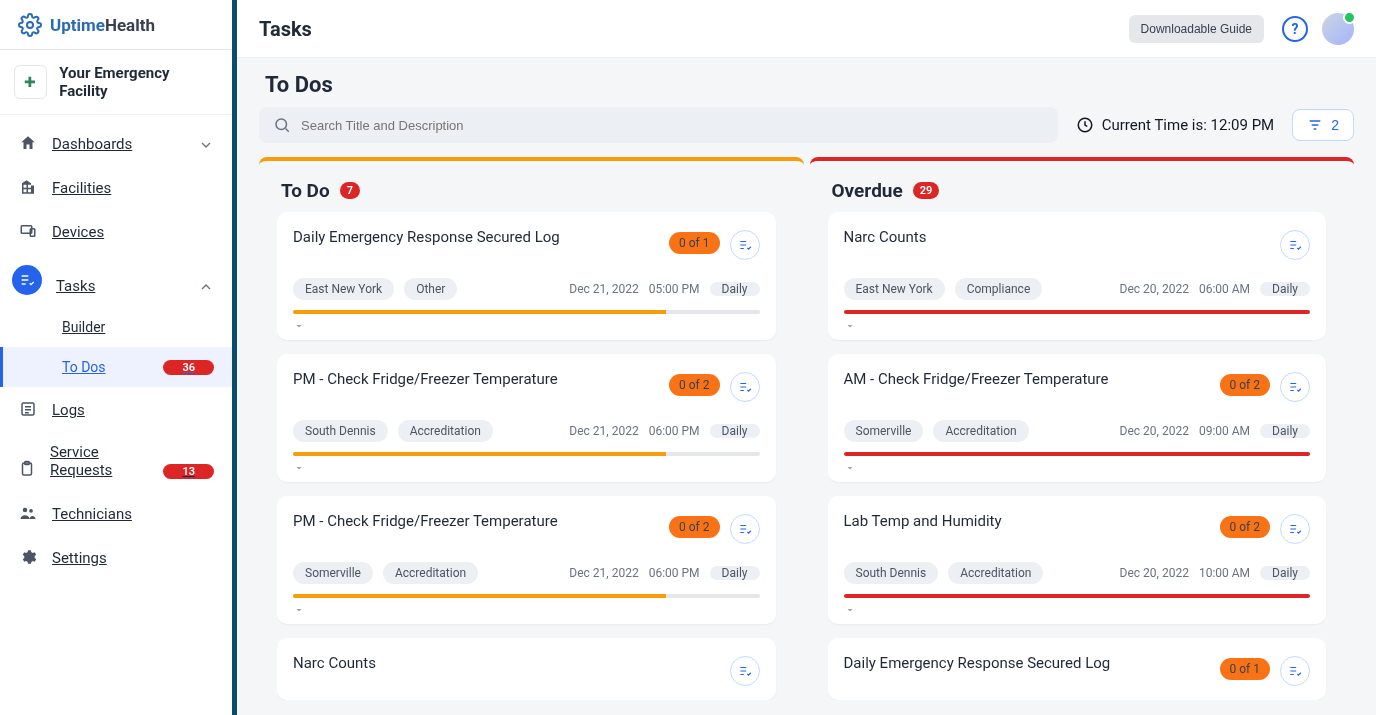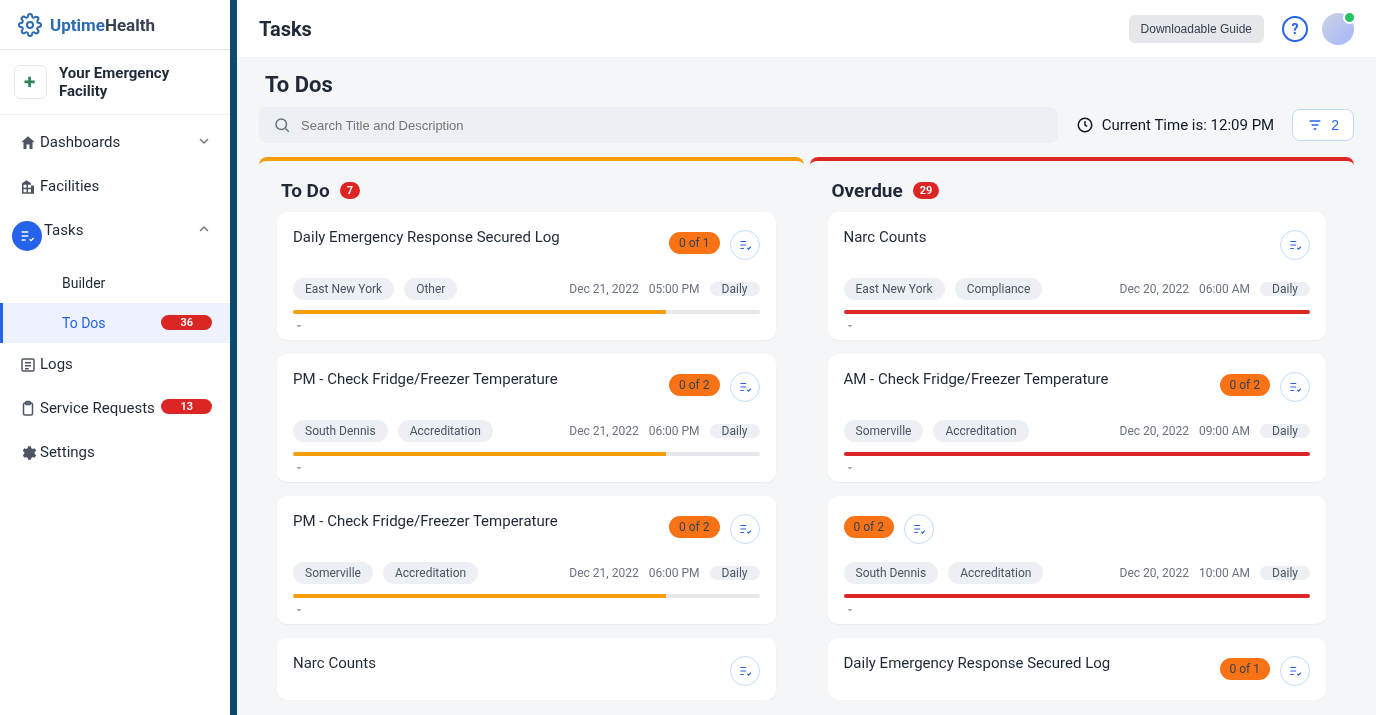--- a/index.html
+++ b/index.html
@@ -10,21 +10,21 @@
   width: 1376px;
   height: 715px;
   overflow: hidden;
 }
 .app { display: flex; height: 100%; }
 
 
 .sidebar {
   width: 237px;
   background: #fff;
-  border-right: 7px solid #0c4a6e;
+  border-right: 5px solid #0c4a6e;
   display: flex;
   flex-direction: column;
 }
 .brand {
   height: 50px;
   display: flex;
   align-items: center;
   padding: 0 18px;
   gap: 8px;
   border-bottom: 1px solid #e5e7eb;
@@ -38,23 +38,23 @@
   padding: 14px 14px; border-bottom: 1px solid #eef0f3;
 }
 .facility .fac-logo {
   width: 34px; height: 34px; border-radius: 6px; background: #fff;
   border: 1px solid #e5e7eb; display:flex; align-items:center; justify-content:center;
   font-size: 14px; color:#2f855a;
 }
 .facility .fac-name { font-weight:700; font-size:15px; }
 .nav { padding: 6px 0; }
 .nav-item, .sub-item {
-  display: flex; align-items: flex-start; gap: 2px;
+  display: flex; align-items: flex-end; gap: 14px;
   padding: 12px 18px;
-  font-size: 15px; color: #1f2937; cursor: pointer;
+  font-size: 15px; color: #1f2937; cursor: pointer; text-decoration: underline;
 }
 .nav-item .icon { width: 20px; height: 20px; color: #4b5563; display:flex; align-items:center; justify-content:center;}
 .nav-item .chev { margin-left: auto; color:#6b7280; }
 .nav-item.active-parent .icon-wrap {
   width: 30px; height:30px; border-radius:50%; background:#2563eb; color:#fff;
   display:flex; align-items:center; justify-content:center; margin-left:-6px;
 }
 .nav-item.active-parent .icon-wrap .icon{ color:#fff; }
 .sub-item { padding-left: 62px; font-size:14px; }
 .sub-item.active {
@@ -197,20 +197,29 @@
 
       <div class="nav-item">
         <span class="icon">
           <svg viewBox="0 0 24 24" width="18" height="18" fill="currentColor">
               <path d="M4 21V7l6-4 6 4v3h4v11H4zm2-2h4v-4H6v4zm6 0h4v-4h-4v4zM6 13h4V9H6v4zm6 0h4V9h-4v4z"></path>
             </svg>
         </span>
         <span>Facilities</span>
       </div>
 
+      <div class="nav-item">
+        <span class="icon">
+          <svg viewBox="0 0 24 24" width="18" height="18" fill="none" stroke="currentColor" stroke-width="2">
+              <rect x="3" y="5" width="14" height="10" rx="1"></rect>
+              <rect x="15" y="9" width="6" height="10" rx="1"></rect>
+            </svg>
+        </span>
+        <span>Devices</span>
+      </div>
 
       <div class="nav-item active-parent">
         <span class="icon-wrap">
           <span class="icon">
             <svg viewBox="0 0 24 24" width="16" height="16" fill="none" stroke="currentColor" stroke-width="2">
                 <path d="M4 6h10M4 12h10M4 18h6"></path>
                 <polyline points="16 17 18 19 22 15"></polyline>
               </svg>
           </span>
         </span>
@@ -243,20 +252,30 @@
         <span class="icon">
           <svg viewBox="0 0 24 24" width="18" height="18" fill="none" stroke="currentColor" stroke-width="2">
               <rect x="6" y="4" width="12" height="16" rx="2"></rect>
               <rect x="9" y="2" width="6" height="4" rx="1"></rect>
             </svg>
         </span>
         <span>Service Requests</span>
         <span class="badge">13</span>
       </div>
 
+      <div class="nav-item">
+        <span class="icon">
+          <svg viewBox="0 0 24 24" width="18" height="18" fill="currentColor">
+              <circle cx="8" cy="8" r="3"></circle>
+              <circle cx="16" cy="9" r="2.5"></circle>
+              <path d="M2 20c0-3 3-5 6-5s6 2 6 5H2zm12 0c0-2 2-4 4-4s4 2 4 4h-8z"></path>
+            </svg>
+        </span>
+        <span>Technicians</span>
+      </div>
 
       <div class="nav-item">
         <span class="icon">
           <svg viewBox="0 0 24 24" width="18" height="18" fill="currentColor">
               <path d="M12 8a4 4 0 1 0 0 8 4 4 0 0 0 0-8zm8.94 4a7 7 0 0 0-.11-1.25l2.05-1.6-2-3.46-2.43.98A7 7 0 0 0 16.3 5.5l-.37-2.6h-4l-.37 2.6a7 7 0 0 0-2.15 1.17l-2.43-.98-2 3.46 2.05 1.6A7 7 0 0 0 7 12c0 .43.04.85.11 1.25l-2.05 1.6 2 3.46 2.43-.98c.66.5 1.38.9 2.15 1.17l.37 2.6h4l.37-2.6c.77-.27 1.49-.67 2.15-1.17l2.43.98 2-3.46-2.05-1.6c.07-.4.11-.82.11-1.25z"></path>
             </svg>
         </span>
         <span>Settings</span>
       </div>
     </nav>
@@ -468,20 +487,21 @@
                   <div class="bar red" style="width:100%"></div>
                 </div>
                 <div class="expand">
                   <svg viewBox="0 0 24 24" width="12" height="12" fill="currentColor">
                     <path d="M7 10l5 5 5-5z"></path>
                   </svg>
                 </div>
               </div>
               <div class="card">
                 <div class="card-top">
+                  <div class="card-title">Lab Temp and Humidity</div>
                   <div class="count-pill">0 of 2</div>
                   <button class="circle-btn">
                     <svg viewBox="0 0 24 24" width="14" height="14" fill="none" stroke="currentColor" stroke-width="2">
                       <path d="M4 6h10M4 12h10M4 18h6"></path>
                       <polyline points="16 17 18 19 22 15"></polyline>
                     </svg>
                   </button>
                 </div>
                 <div class="card-meta">
                   <span class="tag">South Dennis</span>

